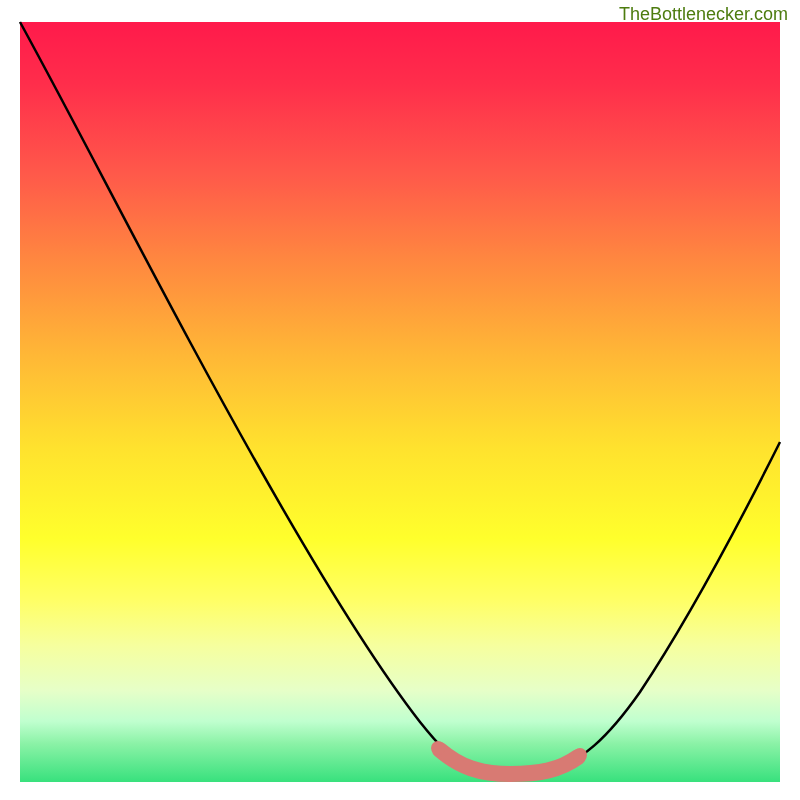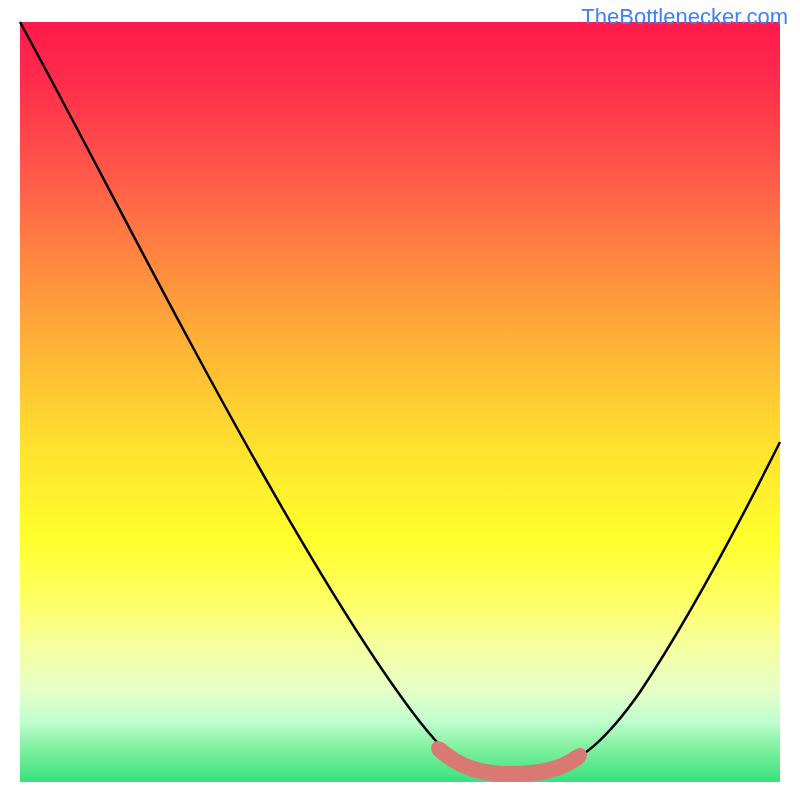--- a/index.html
+++ b/index.html
@@ -8,22 +8,22 @@
     width: 800px;
     height: 800px;
     background: #ffffff;
     font-family: Arial, Helvetica, sans-serif;
     position: relative;
   }
   .watermark {
     position: absolute;
     top: 4px;
     right: 12px;
-    font-size: 22px;
-    color: #3b82f6;
+    font-size: 18px;
+    color: #4d7c0f;
     font-weight: 400;
     z-index: 10;
   }
   .plot-area {
     position: absolute;
     left: 20px;
     top: 22px;
     width: 760px;
     height: 760px;
     background: linear-gradient(to bottom,

